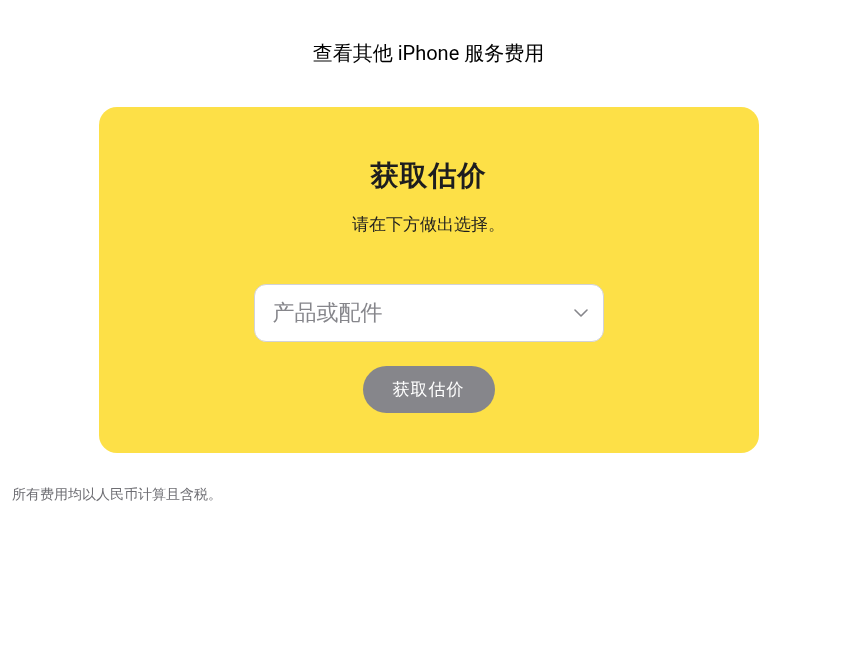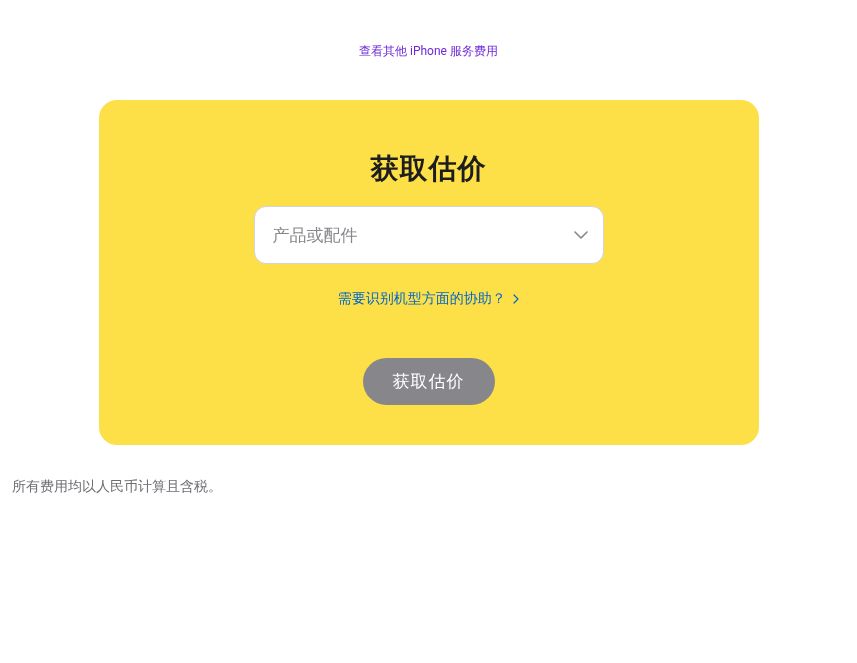--- a/index.html
+++ b/index.html
@@ -16,23 +16,23 @@
     }
     .container {
       width: 100%;
       padding: 40px 10px 0;
     }
     .top-link {
       text-align: center;
       margin-bottom: 40px;
     }
     .top-link a {
-      color: #6d28d9;
+      color: #000000;
       text-decoration: none;
-      font-size: 12px;
+      font-size: 20px;
     }
     .card {
       background: #fde047;
       border-radius: 18px;
       width: 660px;
       margin: 0 auto 26px;
       padding: 50px 40px 40px;
       text-align: center;
     }
     .card-title {
@@ -52,21 +52,21 @@
       width: 350px;
       margin: 0 auto 24px;
     }
     .select-box {
       width: 100%;
       height: 58px;
       background: #fff;
       border: 1px solid #d2d2d7;
       border-radius: 12px;
       padding: 0 40px 0 18px;
-      font-size: 17px;
+      font-size: 22px;
       color: #86868b;
       text-align: left;
       cursor: pointer;
       display: flex;
       align-items: center;
     }
     .chevron {
       position: absolute;
       right: 16px;
       top: 50%;
@@ -121,43 +121,34 @@
 </head>
 <body>
 
 <div class="container">
   <div class="top-link">
     <a href="#">查看其他 iPhone 服务费用</a>
   </div>
 
   <div class="card">
     <h2 class="card-title">获取估价</h2>
+    <p class="card-subtitle">请在下方做出选择。</p>
 
     <div class="select-wrap">
       <div class="select-box">
         <span>产品或配件</span>
       </div>
       <span class="chevron">
         <svg viewBox="0 0 14 8" fill="none">
             <path d="M1 1L7 7L13 1" stroke="#86868b" stroke-width="1.6" stroke-linecap="round" stroke-linejoin="round"></path>
           </svg>
       </span>
     </div>
 
 
-    <div class="help-link">
-      <a href="#">
-        <span>需要识别机型方面的协助？</span>
-        <span class="help-chevron">
-          <svg viewBox="0 0 6 10" fill="none">
-              <path d="M1 1L5 5L1 9" stroke="#0066cc" stroke-width="1.2" stroke-linecap="round" stroke-linejoin="round"></path>
-            </svg>
-        </span>
-      </a>
-    </div>
 
     <button class="submit-btn">获取估价</button>
   </div>
 
   <div class="footer-text">
     <p class="footer-p1">所有费用均以人民币计算且含税。</p>
     <p class="footer-p2">
       
       
     </p>

